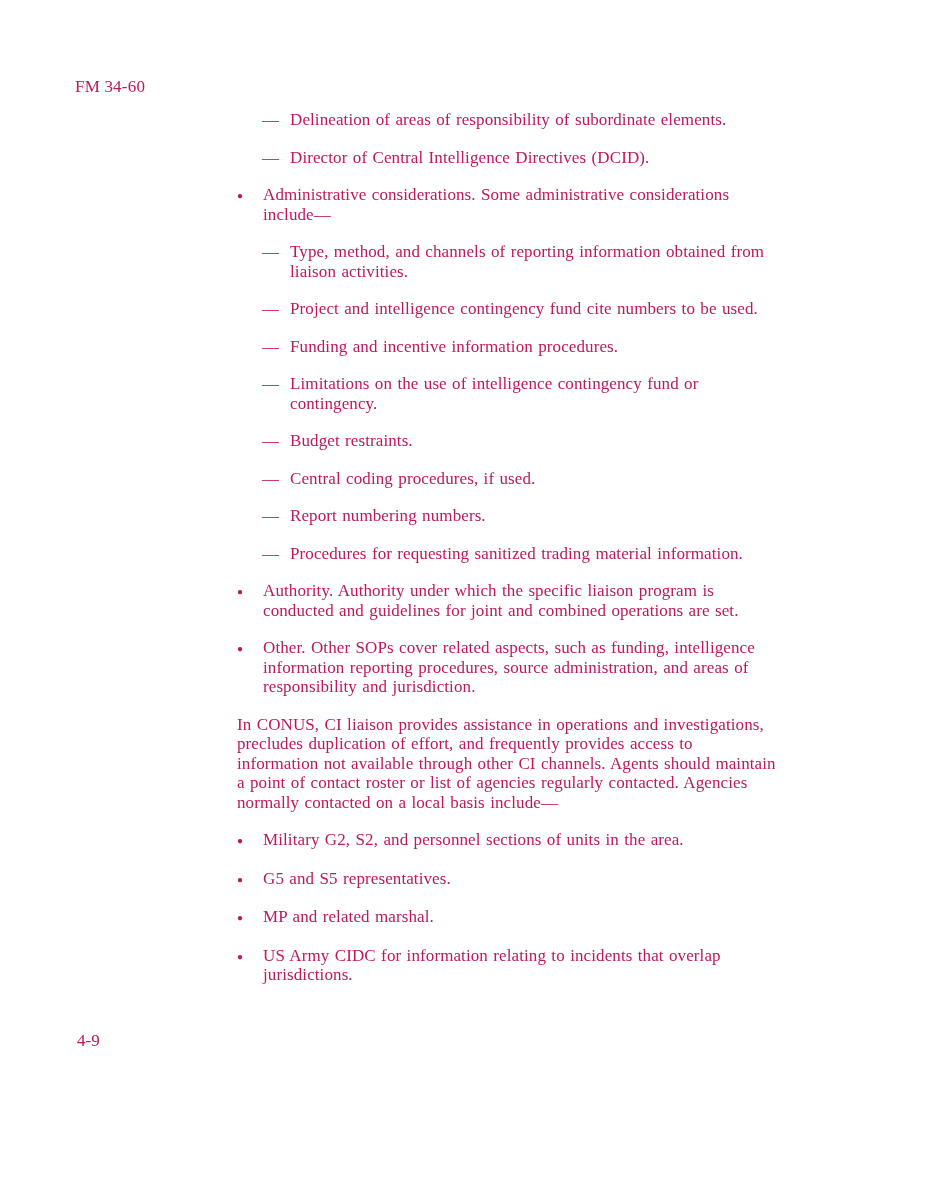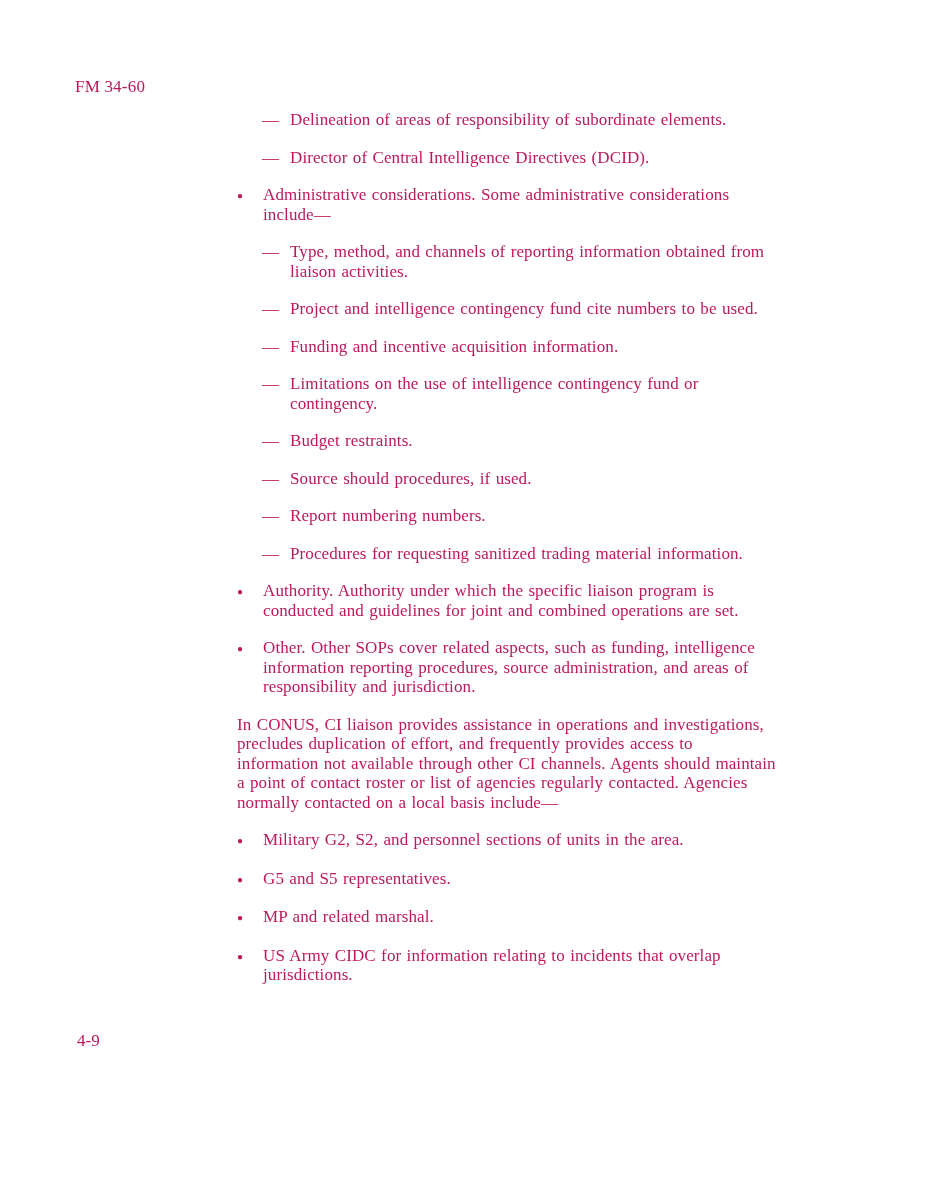--- a/index.html
+++ b/index.html
@@ -100,36 +100,36 @@
       <span class="text">Type, method, and channels of reporting information obtained from liaison activities.</span>
     </div>
 
     <div class="item dash">
       <span class="marker">—</span>
       <span class="text">Project and intelligence contingency fund cite numbers to be used.</span>
     </div>
 
     <div class="item dash">
       <span class="marker">—</span>
-      <span class="text">Funding and incentive acquisition information.</span>
+      <span class="text">Funding and incentive information procedures.</span>
     </div>
 
     <div class="item dash">
       <span class="marker">—</span>
       <span class="text">Limitations on the use of intelligence contingency fund or contingency.</span>
     </div>
 
     <div class="item dash">
       <span class="marker">—</span>
       <span class="text">Budget restraints.</span>
     </div>
 
     <div class="item dash">
       <span class="marker">—</span>
-      <span class="text">Source should procedures, if used.</span>
+      <span class="text">Central coding procedures, if used.</span>
     </div>
 
     <div class="item dash">
       <span class="marker">—</span>
       <span class="text">Report numbering numbers.</span>
     </div>
 
     <div class="item dash">
       <span class="marker">—</span>
       <span class="text">Procedures for requesting sanitized trading material information.</span>

